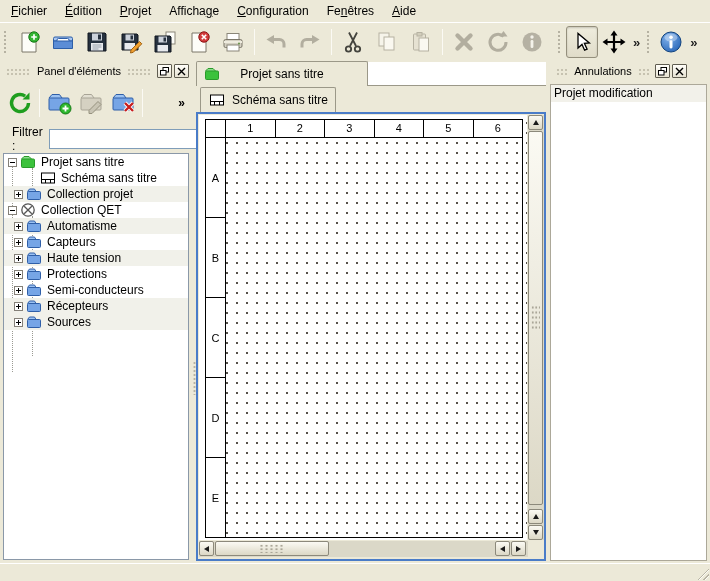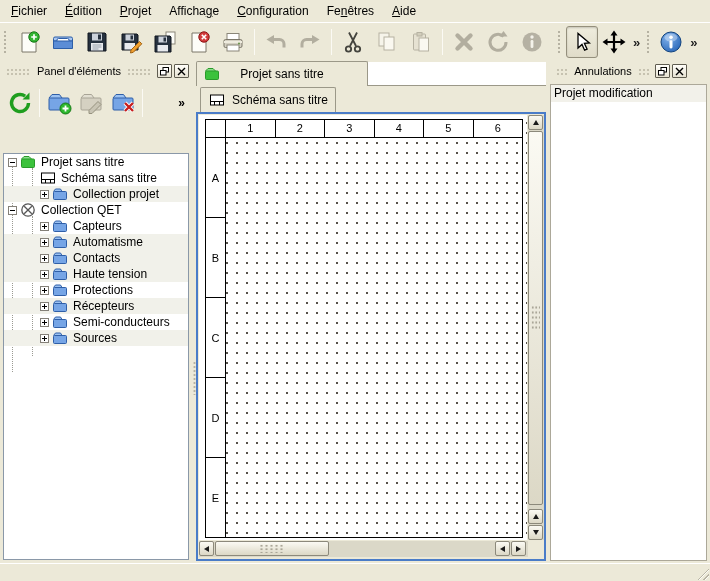--- a/index.html
+++ b/index.html
@@ -53,21 +53,21 @@
   .tree-inner { position:relative; width:100%; height:100%; }
   .tree-row { height:16px; display:flex; align-items:center; position:relative; cursor:default; }
   .tree-row.alt { background:#f1f1ea; }
   .tree-row .lbl { margin-left:5px; white-space:nowrap; }
   .ticon { flex:0 0 16px; height:16px; }
   .exp { flex:0 0 9px; width:9px; height:9px; border:1px solid #848078; background:#fff;
     position:relative; margin-right:3px; }
   .exp::before { content:""; position:absolute; left:1px; right:1px; top:3px; height:1px; background:#000; }
   .exp.plus::after { content:""; position:absolute; top:1px; bottom:1px; left:3px; width:1px; background:#000; }
   .lv0 { padding-left:4px; }
-  .lv1 { padding-left:36px; }
+  .lv1 { padding-left:10px; }
   .guide { position:absolute; width:0; border-left:1px dotted #9a9a92; }
   
   .tabbar1 { position:absolute; left:196px; top:61px; width:350px; height:25px; }
   .tab1 { position:absolute; left:0; top:0; width:172px; height:25px; background:#ece9d8;
     border:1px solid #9b9888; border-bottom:none; border-radius:2px 2px 0 0;
     display:flex; align-items:center; justify-content:center; }
   .tab1 .ticon { position:absolute; left:7px; top:4px; }
   .tab1-rest { position:absolute; left:172px; right:0; top:1px; height:24px; background:#fff;
     border-bottom:1px solid #9b9888; }
   .tabbar2 { position:absolute; left:196px; top:86px; width:350px; height:26px; }
@@ -337,20 +337,29 @@
         <path d="M3 8l3-3.5h7.5L16 8" fill="#9cc2f2" stroke="#2f5fa8"></path>
         <rect x="3" y="8" width="20" height="12" rx="1" fill="#76a5e6" stroke="#2f5fa8"></rect>
         <path d="M15 13l8 8M23 13l-8 8" stroke="#fff" stroke-width="4"></path>
         <path d="M15 13l8 8M23 13l-8 8" stroke="#c81e1e" stroke-width="2.4"></path>
       </svg>
     </div>
     <div class="pt-sep"></div>
     <span class="pt-chev">»</span>
   </div>
 
+  <div class="filter-row">
+    <svg width="19" height="19" viewBox="0 0 19 19">
+      <rect x="1" y="3.5" width="12" height="12" rx="3" fill="#111"></rect>
+      <path d="M12 3.5l6 6-6 6z" fill="#111"></path>
+      <path d="M4.5 7l5 5M9.5 7l-5 5" stroke="#fff" stroke-width="1.8"></path>
+    </svg>
+    <span>Filtrer :</span>
+    <input class="filter-input" type="text" value="" style="">
+  </div>
 
   <div class="tree">
     <div class="tree-inner">
       <div class="guide" style="left:8px;top:8px;height:210px;"></div>
       <div class="guide" style="left:28px;top:14px;height:28px;"></div>
       <div class="guide" style="left:28px;top:62px;height:140px;"></div>
 
       <div class="tree-row lv0">
         <div class="exp"></div>
         <svg class="ticon" viewBox="0 0 16 16">
@@ -376,75 +385,67 @@
       </div>
       <div class="tree-row lv0">
         <div class="exp"></div>
         <svg class="ticon" viewBox="0 0 16 16">
           <circle cx="8" cy="8" r="6.2" fill="#fff" stroke="#555" stroke-width="1.3"></circle>
           <path d="M4.2 4.2l7.6 7.6M11.8 4.2l-7.6 7.6" stroke="#555" stroke-width="1.3"></path>
         </svg>
         <span class="lbl">Collection QET</span>
       </div>
 
+      <div class="tree-row lv1 alt">
+        <div class="exp plus"></div>
+        <svg class="ticon" viewBox="0 0 16 16">
+          <path d="M1.5 5.5l2-2.5h5l1.5 2.5" fill="#9cc2f2" stroke="#2f5fa8"></path>
+          <rect x="1.5" y="5.5" width="13" height="8" rx="1" fill="#76a5e6" stroke="#2f5fa8"></rect>
+        </svg>
+        <span class="lbl">Automatisme</span>
+      </div>
       <div class="tree-row lv1">
         <div class="exp plus"></div>
         <svg class="ticon" viewBox="0 0 16 16">
           <path d="M1.5 5.5l2-2.5h5l1.5 2.5" fill="#9cc2f2" stroke="#2f5fa8"></path>
           <rect x="1.5" y="5.5" width="13" height="8" rx="1" fill="#76a5e6" stroke="#2f5fa8"></rect>
         </svg>
         <span class="lbl">Capteurs</span>
       </div>
       <div class="tree-row lv1 alt">
         <div class="exp plus"></div>
         <svg class="ticon" viewBox="0 0 16 16">
           <path d="M1.5 5.5l2-2.5h5l1.5 2.5" fill="#9cc2f2" stroke="#2f5fa8"></path>
           <rect x="1.5" y="5.5" width="13" height="8" rx="1" fill="#76a5e6" stroke="#2f5fa8"></rect>
         </svg>
-        <span class="lbl">Automatisme</span>
+        <span class="lbl">Haute tension</span>
+      </div>
+      <div class="tree-row lv1">
+        <div class="exp plus"></div>
+        <svg class="ticon" viewBox="0 0 16 16">
+          <path d="M1.5 5.5l2-2.5h5l1.5 2.5" fill="#9cc2f2" stroke="#2f5fa8"></path>
+          <rect x="1.5" y="5.5" width="13" height="8" rx="1" fill="#76a5e6" stroke="#2f5fa8"></rect>
+        </svg>
+        <span class="lbl">Protections</span>
+      </div>
+      <div class="tree-row lv1">
+        <div class="exp plus"></div>
+        <svg class="ticon" viewBox="0 0 16 16">
+          <path d="M1.5 5.5l2-2.5h5l1.5 2.5" fill="#9cc2f2" stroke="#2f5fa8"></path>
+          <rect x="1.5" y="5.5" width="13" height="8" rx="1" fill="#76a5e6" stroke="#2f5fa8"></rect>
+        </svg>
+        <span class="lbl">Semi-conducteurs</span>
       </div>
       <div class="tree-row lv1 alt">
         <div class="exp plus"></div>
         <svg class="ticon" viewBox="0 0 16 16">
           <path d="M1.5 5.5l2-2.5h5l1.5 2.5" fill="#9cc2f2" stroke="#2f5fa8"></path>
           <rect x="1.5" y="5.5" width="13" height="8" rx="1" fill="#76a5e6" stroke="#2f5fa8"></rect>
         </svg>
-        <span class="lbl">Contacts</span>
-      </div>
-      <div class="tree-row lv1 alt">
-        <div class="exp plus"></div>
-        <svg class="ticon" viewBox="0 0 16 16">
-          <path d="M1.5 5.5l2-2.5h5l1.5 2.5" fill="#9cc2f2" stroke="#2f5fa8"></path>
-          <rect x="1.5" y="5.5" width="13" height="8" rx="1" fill="#76a5e6" stroke="#2f5fa8"></rect>
-        </svg>
-        <span class="lbl">Haute tension</span>
-      </div>
-      <div class="tree-row lv1">
-        <div class="exp plus"></div>
-        <svg class="ticon" viewBox="0 0 16 16">
-          <path d="M1.5 5.5l2-2.5h5l1.5 2.5" fill="#9cc2f2" stroke="#2f5fa8"></path>
-          <rect x="1.5" y="5.5" width="13" height="8" rx="1" fill="#76a5e6" stroke="#2f5fa8"></rect>
-        </svg>
-        <span class="lbl">Protections</span>
-      </div>
-      <div class="tree-row lv1 alt">
-        <div class="exp plus"></div>
-        <svg class="ticon" viewBox="0 0 16 16">
-          <path d="M1.5 5.5l2-2.5h5l1.5 2.5" fill="#9cc2f2" stroke="#2f5fa8"></path>
-          <rect x="1.5" y="5.5" width="13" height="8" rx="1" fill="#76a5e6" stroke="#2f5fa8"></rect>
-        </svg>
         <span class="lbl">Récepteurs</span>
-      </div>
-      <div class="tree-row lv1">
-        <div class="exp plus"></div>
-        <svg class="ticon" viewBox="0 0 16 16">
-          <path d="M1.5 5.5l2-2.5h5l1.5 2.5" fill="#9cc2f2" stroke="#2f5fa8"></path>
-          <rect x="1.5" y="5.5" width="13" height="8" rx="1" fill="#76a5e6" stroke="#2f5fa8"></rect>
-        </svg>
-        <span class="lbl">Semi-conducteurs</span>
       </div>
       <div class="tree-row lv1 alt">
         <div class="exp plus"></div>
         <svg class="ticon" viewBox="0 0 16 16">
           <path d="M1.5 5.5l2-2.5h5l1.5 2.5" fill="#9cc2f2" stroke="#2f5fa8"></path>
           <rect x="1.5" y="5.5" width="13" height="8" rx="1" fill="#76a5e6" stroke="#2f5fa8"></rect>
         </svg>
         <span class="lbl">Sources</span>
       </div>
     </div>

